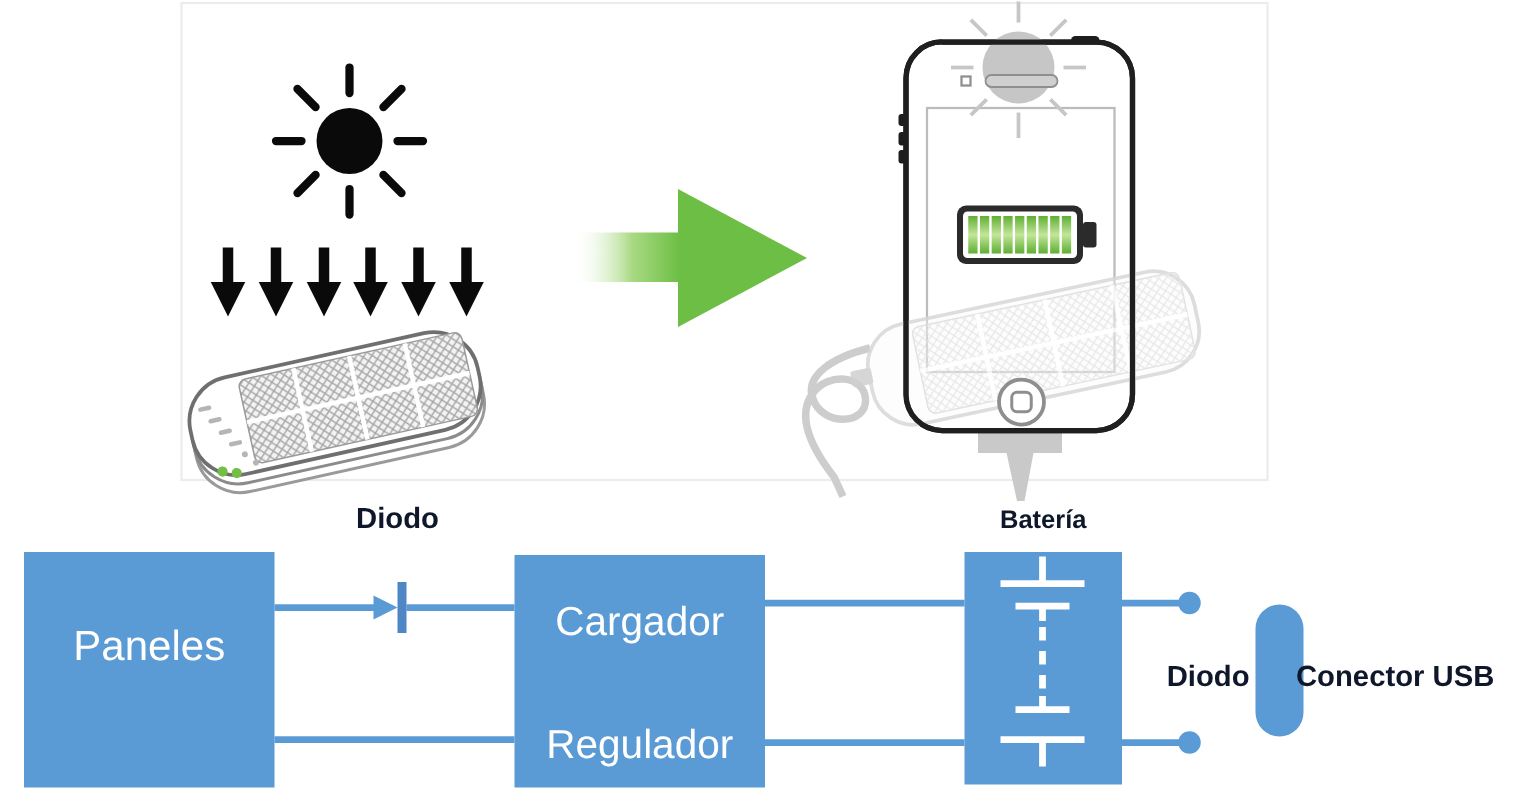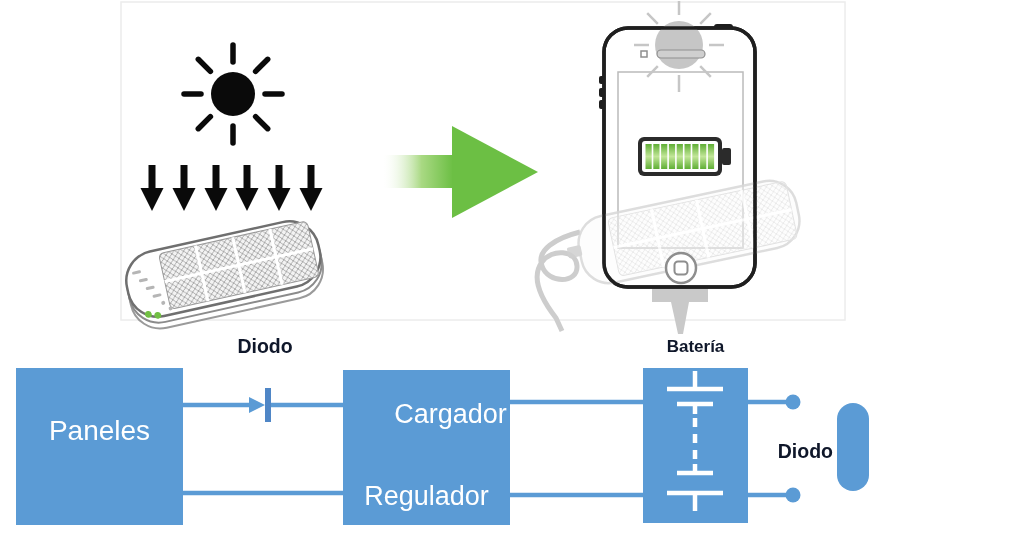--- a/index.html
+++ b/index.html
@@ -188,26 +188,27 @@
     <line x1="677" y1="473" x2="713" y2="473"></line>
     <line x1="667" y1="493" x2="723" y2="493"></line>
     <line x1="695" y1="493" x2="695" y2="511"></line>
   </g>
 </svg>
 
 <div class="boxtxt" style="left:16px;top:412px;width:167px;font-size:28px;line-height:37px;">
   <div>Paneles</div>
 </div>
 
-<div class="boxtxt" style="left:343px;top:399px;width:167px;font-size:27px;margin-left:24px;">Cargador</div>
+<div class="boxtxt" style="left:343px;top:399px;width:167px;font-size:27px;">Cargador</div>
 
 <div class="boxtxt" style="left:343px;top:481px;width:167px;font-size:27px;">Regulador</div>
 
 <div class="lbl center" style="left:195px;top:335px;width:140px;font-size:19.5px;line-height:23px;">
   <div>Diodo</div>
 </div>
 
 <div class="lbl center" style="left:643px;top:337px;width:105px;font-size:17px;">Batería</div>
 
 <div class="lbl right" style="left:733px;top:440px;width:100px;font-size:19.5px;">Diodo</div>
 
+<div class="lbl" style="left:864px;top:440px;width:158px;font-size:19.5px;">Conector USB</div>
 
 </div>
 
 </body></html>

